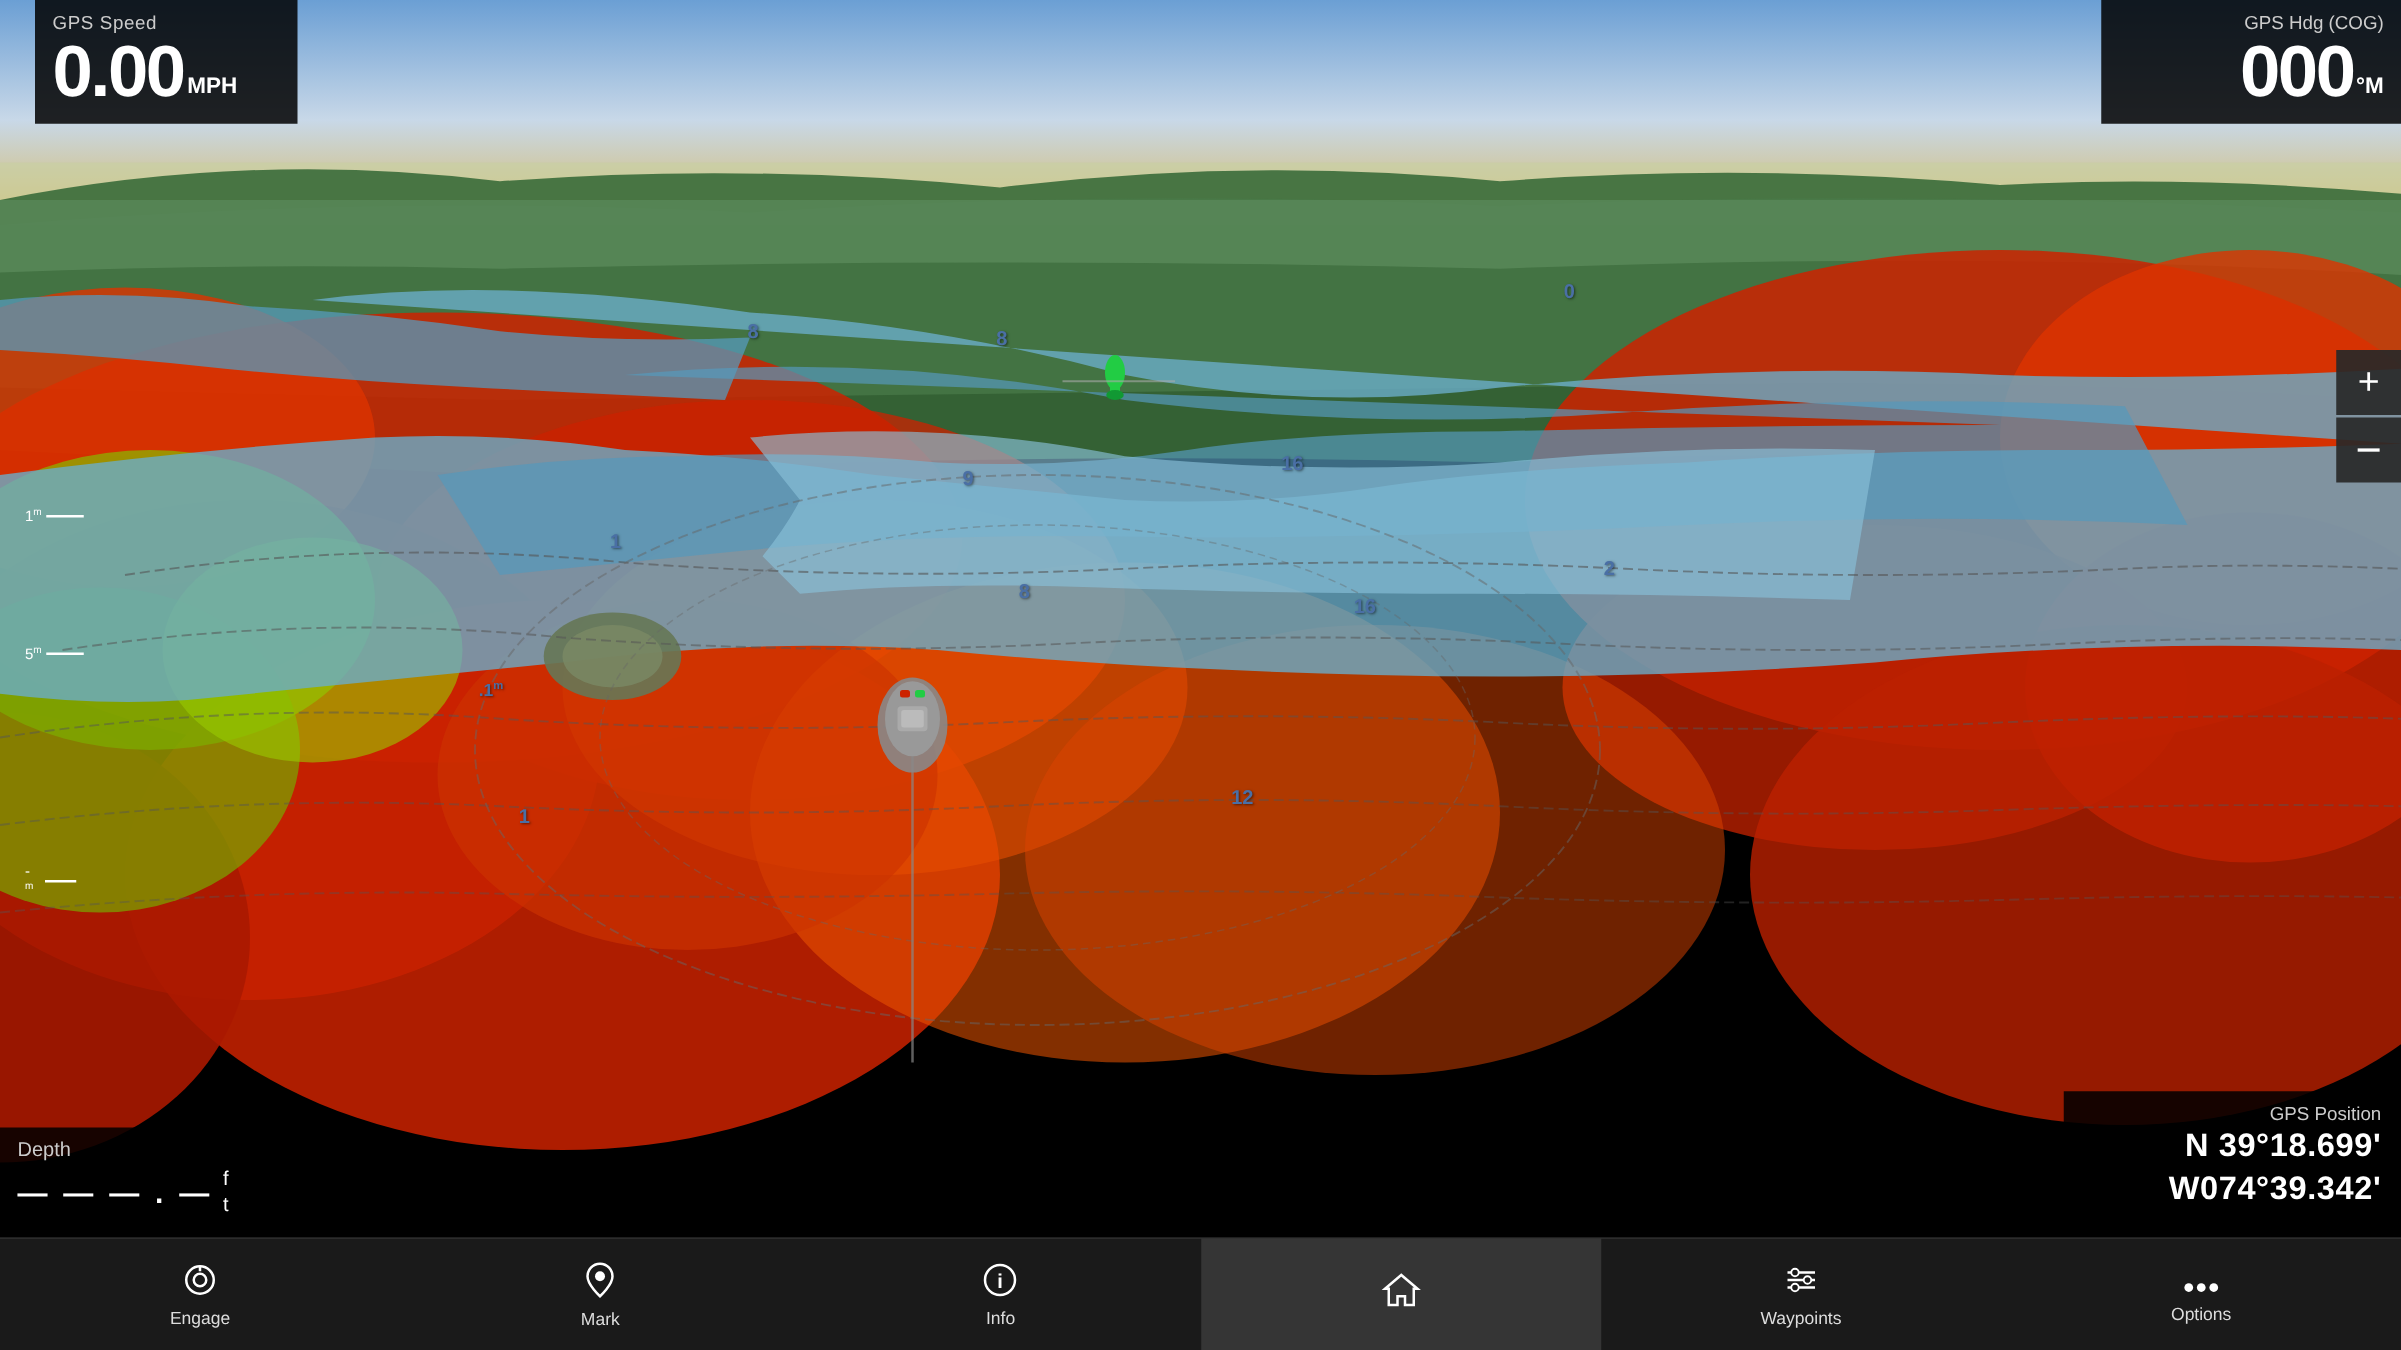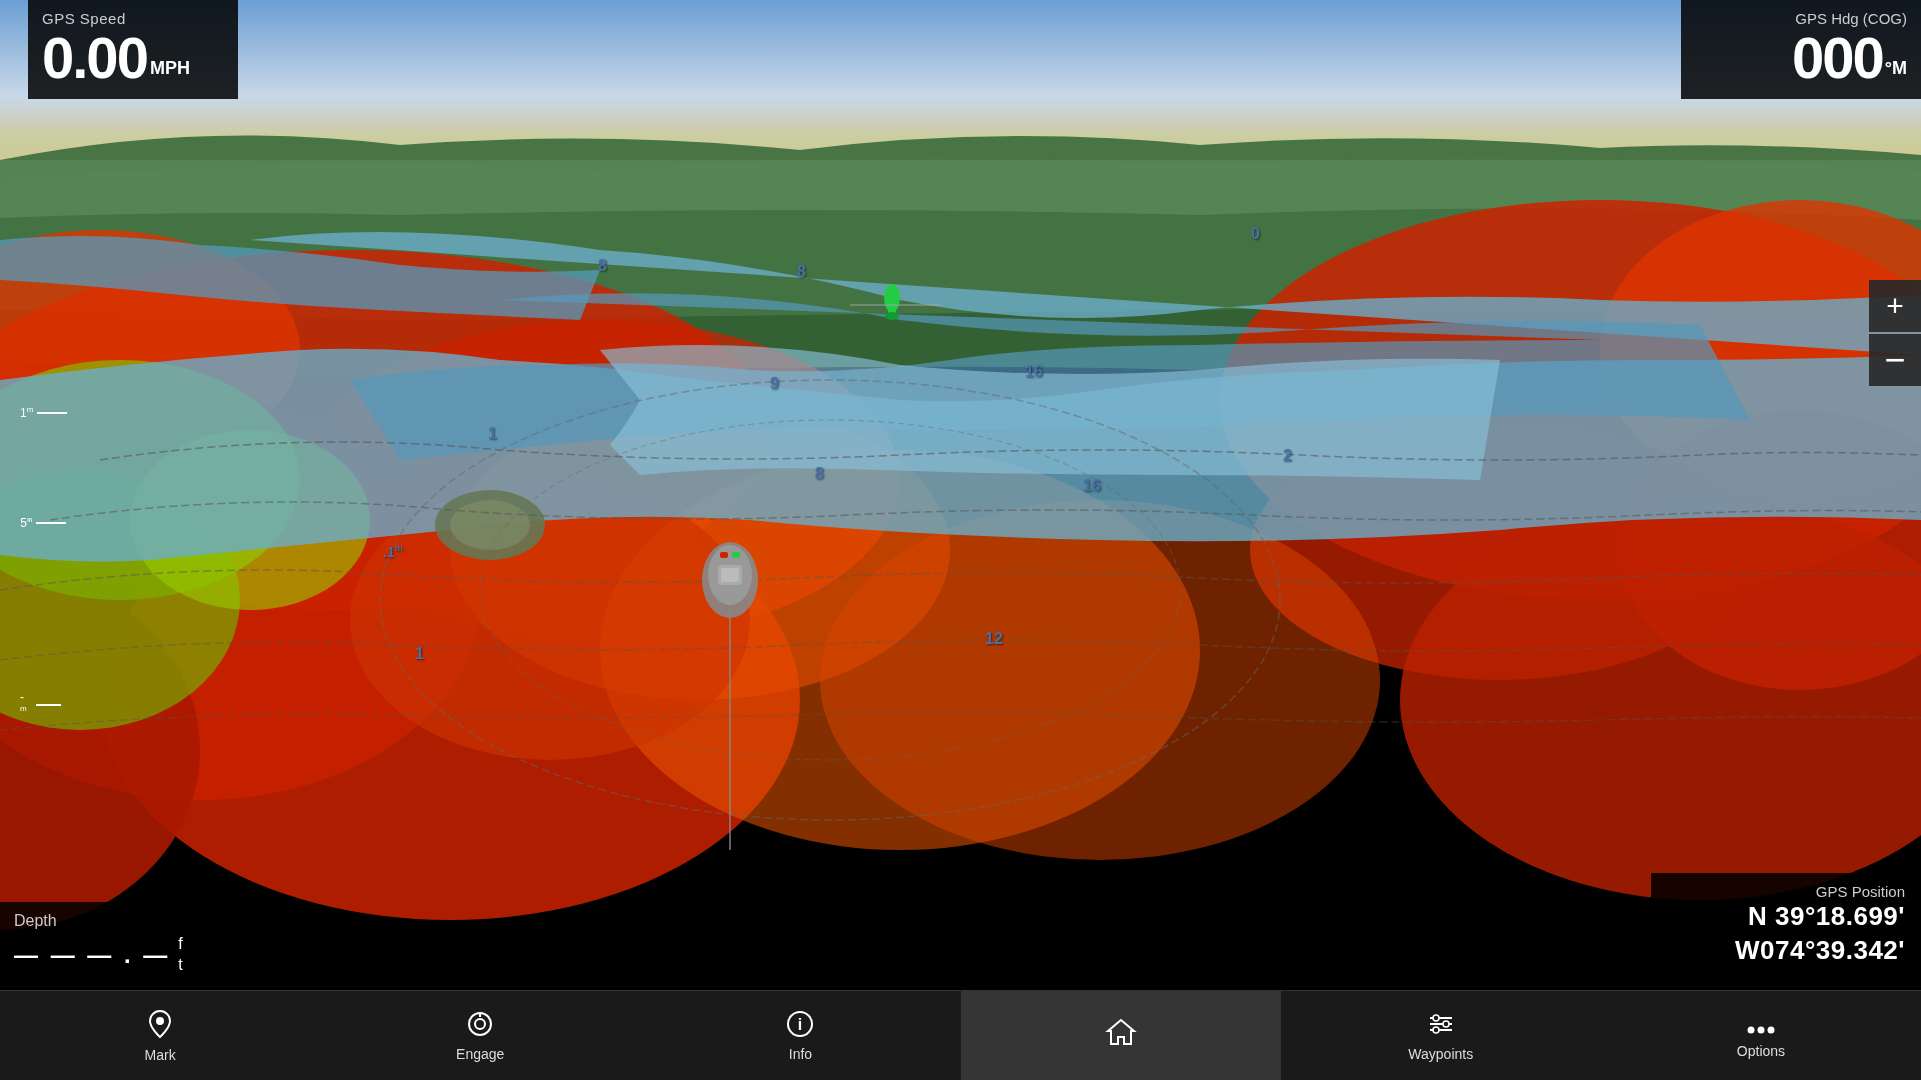--- a/index.html
+++ b/index.html
@@ -377,21 +377,21 @@
 <div class="zoom-controls">
   <button class="zoom-btn">+</button>
   <button class="zoom-btn" style="font-size:36px;">−</button>
 </div>
 
 <div class="scale-left">
   <div class="scale-entry" style="position:absolute;top:205px;left:10px;">
     <span style="color:#fff;font-size:12px;">1<sup style="font-size:8px">m</sup></span>
     <div class="scale-line"></div>
   </div>
-  <div class="scale-entry" style="position:absolute;top:315px;left:10px;font-family:Liberation Mono, monospace;">
+  <div class="scale-entry" style="position:absolute;top:315px;left:10px;">
     <span style="color:#fff;font-size:12px;">5<sup style="font-size:8px">m</sup></span>
     <div class="scale-line"></div>
   </div>
   <div class="scale-entry" style="position:absolute;top:490px;left:10px;">
     <span style="color:#fff;font-size:12px;">- <sup style="font-size:8px">m</sup></span>
     <div class="scale-line"></div>
   </div>
 </div>
 
 <div class="depth-box">
@@ -408,37 +408,37 @@
 <div class="gps-pos-box">
   <div class="label">GPS Position</div>
   <div class="coord">N  39°18.699'</div>
   <div class="coord">W074°39.342'</div>
 </div>
 
 <div class="bottom-nav">
 
   <div class="nav-item">
     <span class="nav-icon">
-      <svg width="24" height="30" viewBox="0 0 24 30" fill="none">
-        <path d="M12 2 C6 2 2 7 2 12 C2 19 12 28 12 28 C12 28 22 19 22 12 C22 7 18 2 12 2 Z" stroke="white" stroke-width="2" fill="none"></path>
-        <circle cx="12" cy="12" r="4" fill="white"></circle>
-      </svg>
-    </span>
-    <span class="nav-label">Mark</span>
-  </div>
-
-  <div class="nav-item">
-    <span class="nav-icon">
       <svg width="28" height="28" viewBox="0 0 28 28" fill="none">
         <circle cx="14" cy="14" r="11" stroke="white" stroke-width="2"></circle>
         <circle cx="14" cy="14" r="5" stroke="white" stroke-width="2"></circle>
         <line x1="14" y1="3" x2="14" y2="7" stroke="white" stroke-width="2"></line>
       </svg>
     </span>
     <span class="nav-label">Engage</span>
+  </div>
+
+  <div class="nav-item">
+    <span class="nav-icon">
+      <svg width="24" height="30" viewBox="0 0 24 30" fill="none">
+        <path d="M12 2 C6 2 2 7 2 12 C2 19 12 28 12 28 C12 28 22 19 22 12 C22 7 18 2 12 2 Z" stroke="white" stroke-width="2" fill="none"></path>
+        <circle cx="12" cy="12" r="4" fill="white"></circle>
+      </svg>
+    </span>
+    <span class="nav-label">Mark</span>
   </div>
 
   <div class="nav-item">
     <span class="nav-icon">
       <svg width="28" height="28" viewBox="0 0 28 28" fill="none">
         <circle cx="14" cy="14" r="12" stroke="white" stroke-width="2"></circle>
         <text x="14" y="20" text-anchor="middle" fill="white" font-size="16" font-weight="bold" font-family="Arial">i</text>
       </svg>
     </span>
     <span class="nav-label">Info</span>

